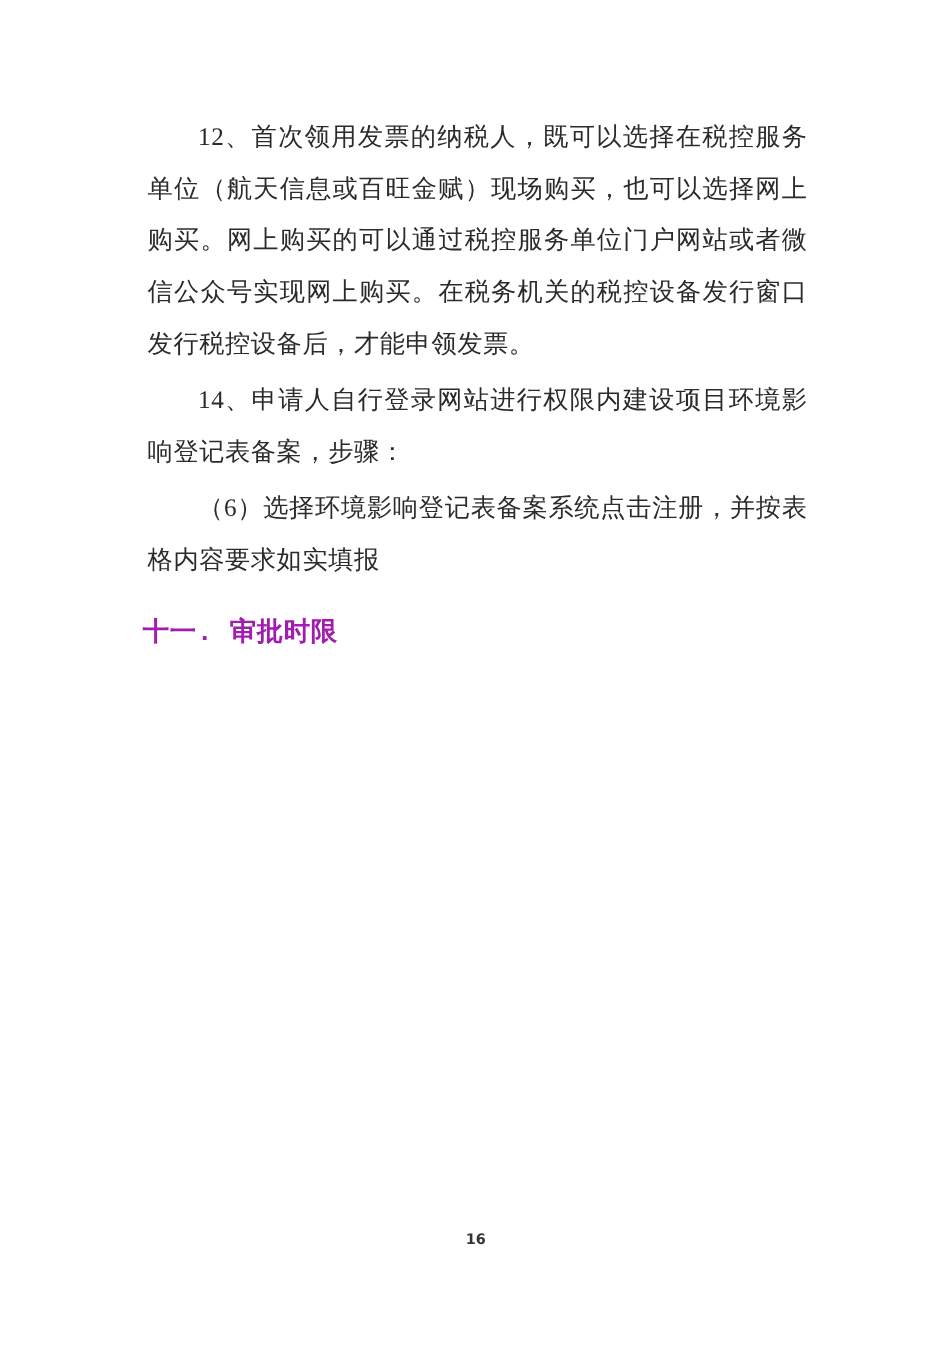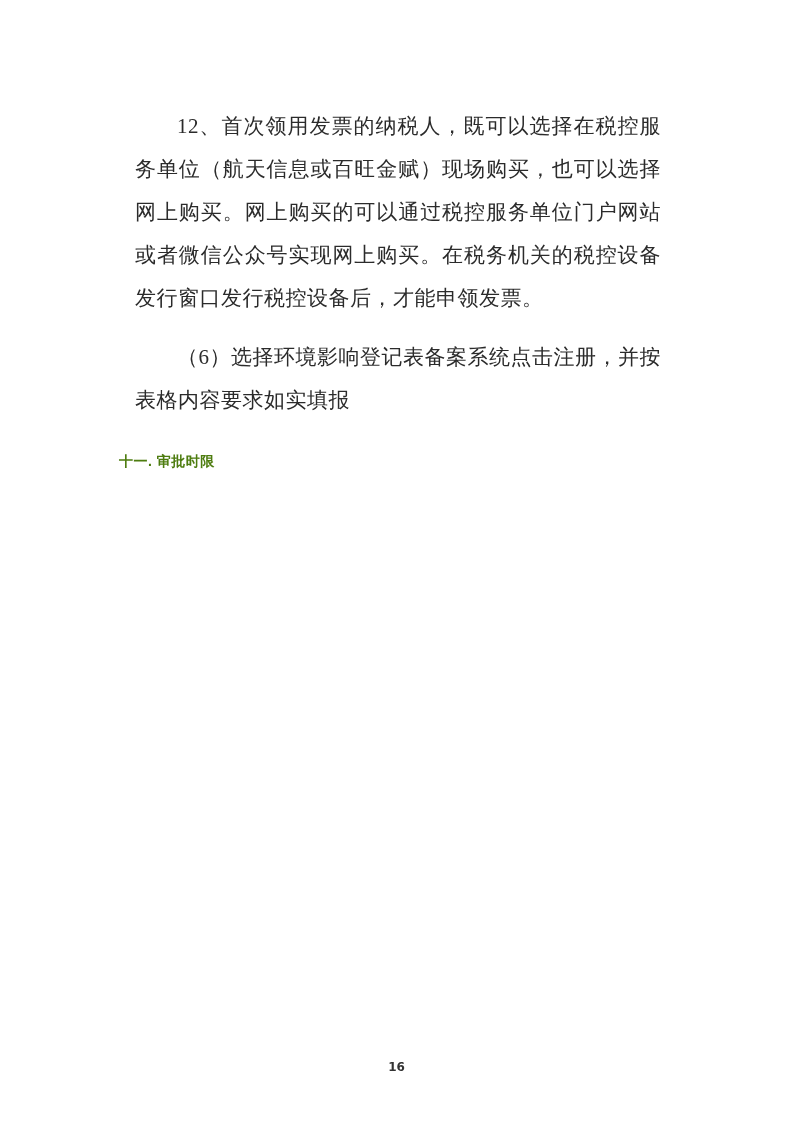--- a/index.html
+++ b/index.html
@@ -16,53 +16,54 @@
     overflow: hidden;
     font-family: "Liberation Serif", "DejaVu Serif", serif;
   }
   .content {
     position: absolute;
     left: 119px;
     top: 89px;
     width: 558px;
   }
   .body-text {
-    margin: 16px;
+    margin: 4px;
     font-size: 21px;
     line-height: 43px;
     text-align: justify;
     text-indent: 2em;
     color: #2b2b2b;
     letter-spacing: 0.5px;
     word-break: normal;
   }
   .section-heading {
     margin: 18px 0 0 0;
-    font-family: Liberation Sans, sans-serif;
+    font-family: Liberation Mono, monospace;
     font-weight: bold;
-    font-size: 14px;
+    font-size: 22px;
     line-height: 43px;
-    color: #4d7c0f;
+    color: #a21caf;
     letter-spacing: 0.5px;
   }
   .page-number {
     position: absolute;
-    top: 1060px;
+    top: 1026px;
     left: 0;
     width: 100%;
     text-align: center;
     font-size: 12px;
     font-weight: bold;
     color: #333333;
     font-family: "DejaVu Sans", "Liberation Sans", sans-serif;
   }
 </style>
 </head>
 <body>
 
 <div class="page">
   <div class="content">
     <p class="body-text">12、首次领用发票的纳税人，既可以选择在税控服务单位（航天信息或百旺金赋）现场购买，也可以选择网上购买。网上购买的可以通过税控服务单位门户网站或者微信公众号实现网上购买。在税务机关的税控设备发行窗口发行税控设备后，才能申领发票。</p>
+    <p class="body-text">14、申请人自行登录网站进行权限内建设项目环境影响登记表备案，步骤：</p>
     <p class="body-text">（6）选择环境影响登记表备案系统点击注册，并按表格内容要求如实填报</p>
     <h2 class="section-heading">十一. 审批时限</h2>
   </div>
   <div class="page-number">16</div>
 </div>
 
 </body></html>

